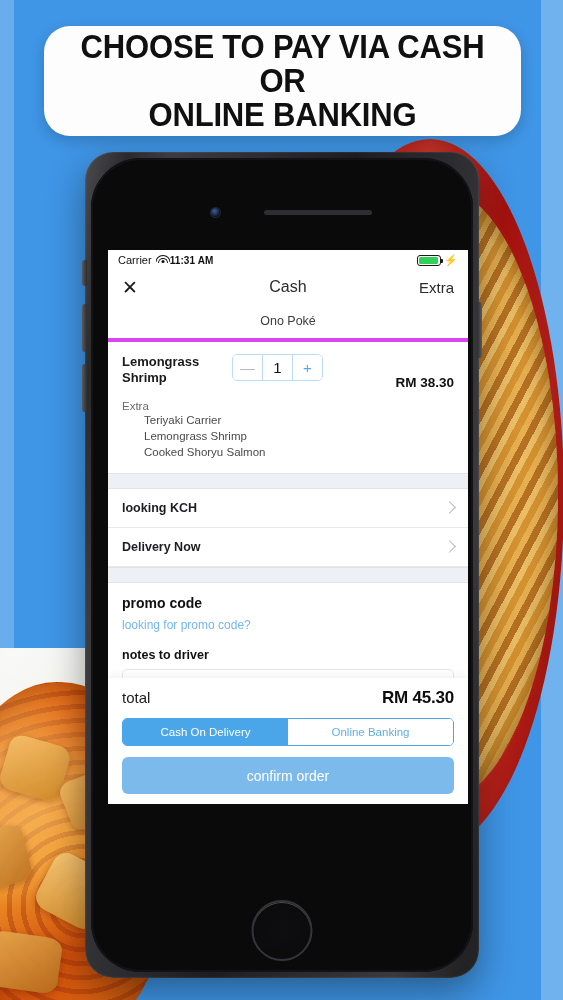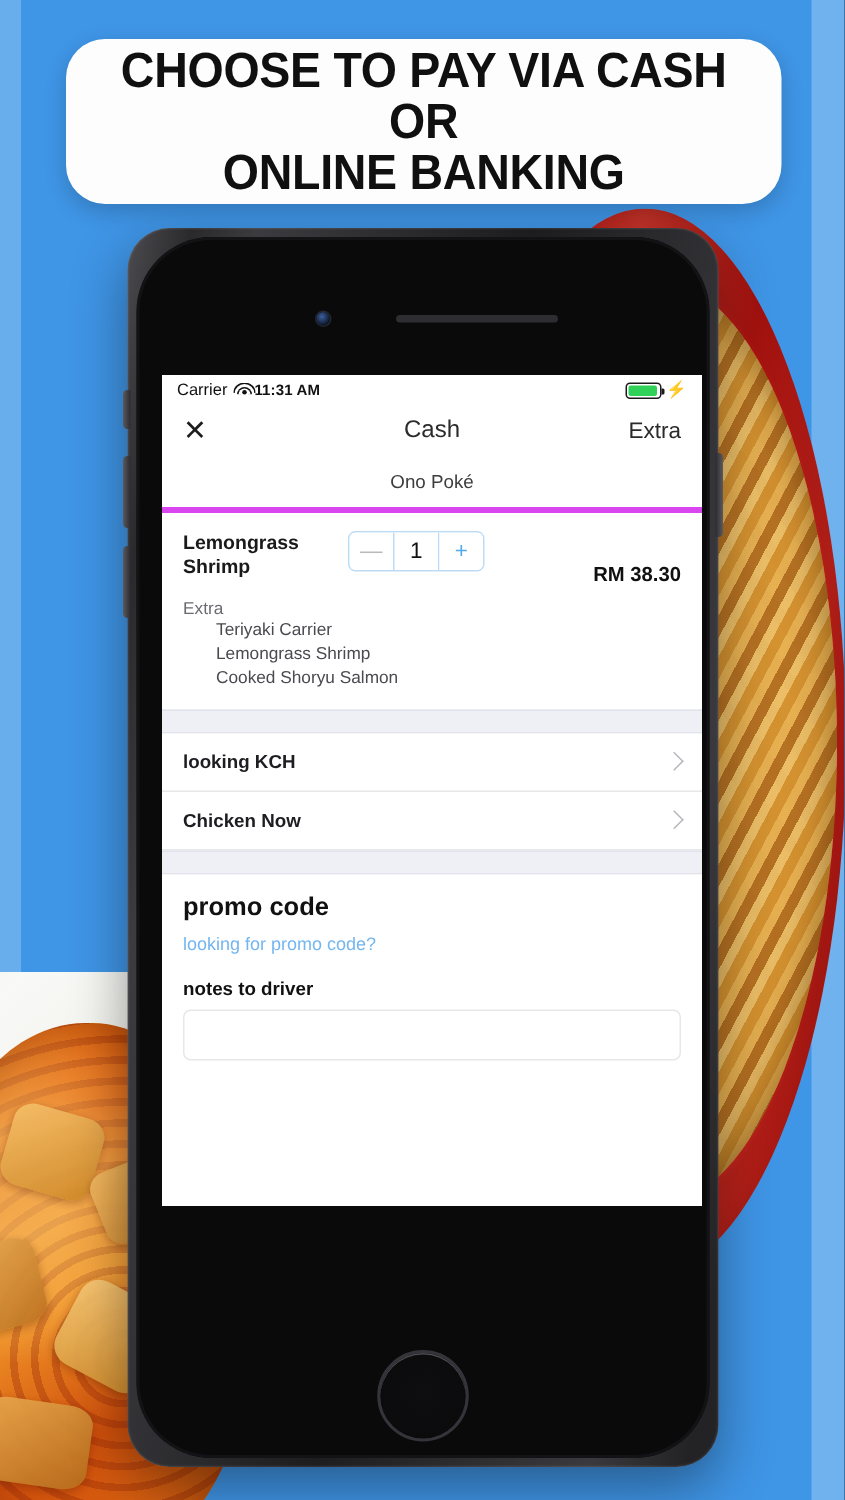--- a/index.html
+++ b/index.html
@@ -165,21 +165,21 @@
   .extra-item{font-size:11.5px;color:#4a4a50;padding-left:22px;line-height:1.38;}
 
   .sep{height:14px;background:#eff0f6;border-top:1px solid #e2e3ea;border-bottom:1px solid #e2e3ea;}
 
   .link-row{height:38px;display:flex;align-items:center;padding:0 14px;background:#fff;border-bottom:1px solid #e8e8ea;}
   .link-row:last-child{border-bottom:none;}
   .link-row .lbl{font-size:12.5px;color:#1d1d22;font-weight:600;}
   .chev{margin-left:auto;width:8px;height:8px;border-right:1.5px solid #b6b6bc;border-top:1.5px solid #b6b6bc;transform:rotate(45deg);}
 
   .form{padding:12px 14px 0 14px;background:#fff;}
-  .form-label{font-size:17px;font-weight:700;color:#111;margin-bottom:7px;}
+  .form-label{font-size:14px;font-weight:700;color:#111;margin-bottom:7px;}
   .promo-line{display:flex;gap:10px;align-items:center;}
   .promo-input{flex:1;height:30px;border:1px solid #e7e7ea;border-radius:5px;background:#f7f7f9;}
   .apply-btn{width:103px;height:31px;border-radius:5px;background:#7b7b80;color:#fff;font-size:14px;
     display:flex;align-items:center;justify-content:center;}
   .promo-link{margin-top:3px;font-size:12px;color:#74b6ef;}
   .notes-label{margin-top:16px;font-size:12.5px;font-weight:700;color:#111;}
   .notes-box{margin-top:7px;height:34px;border:1px solid #e7e7ea;border-radius:5px;background:#fff;
     font-size:11px;color:#e9e9ec;padding:6px 8px;box-sizing:border-box;}
 
   
@@ -296,32 +296,43 @@
             <div class="extra-item">Cooked Shoryu Salmon</div>
           </div>
 
           <div class="sep"></div>
 
           <div class="link-row">
             <div class="lbl">looking KCH</div>
             <div class="chev"></div>
           </div>
           <div class="link-row">
-            <div class="lbl">Chicken Now</div>
+            <div class="lbl">Delivery Now</div>
             <div class="chev"></div>
           </div>
 
           <div class="sep"></div>
 
           <div class="form">
             <div class="form-label">promo code</div>
             <div class="promo-link">looking for promo code?</div>
 
             <div class="notes-label">notes to driver</div>
             <div class="notes-box"></div>
           </div>
         </div>
 
+        <div class="bottom">
+          <div class="total-row">
+            <div class="total-lbl">total</div>
+            <div class="total-val">RM 45.30</div>
+          </div>
+          <div class="segment">
+            <div class="seg seg-on">Cash On Delivery</div>
+            <div class="seg seg-off">Online Banking</div>
+          </div>
+          <div class="confirm">confirm order</div>
+        </div>
 
       </div>
     </div>
   </div>
 </div>
 
 </body></html>

